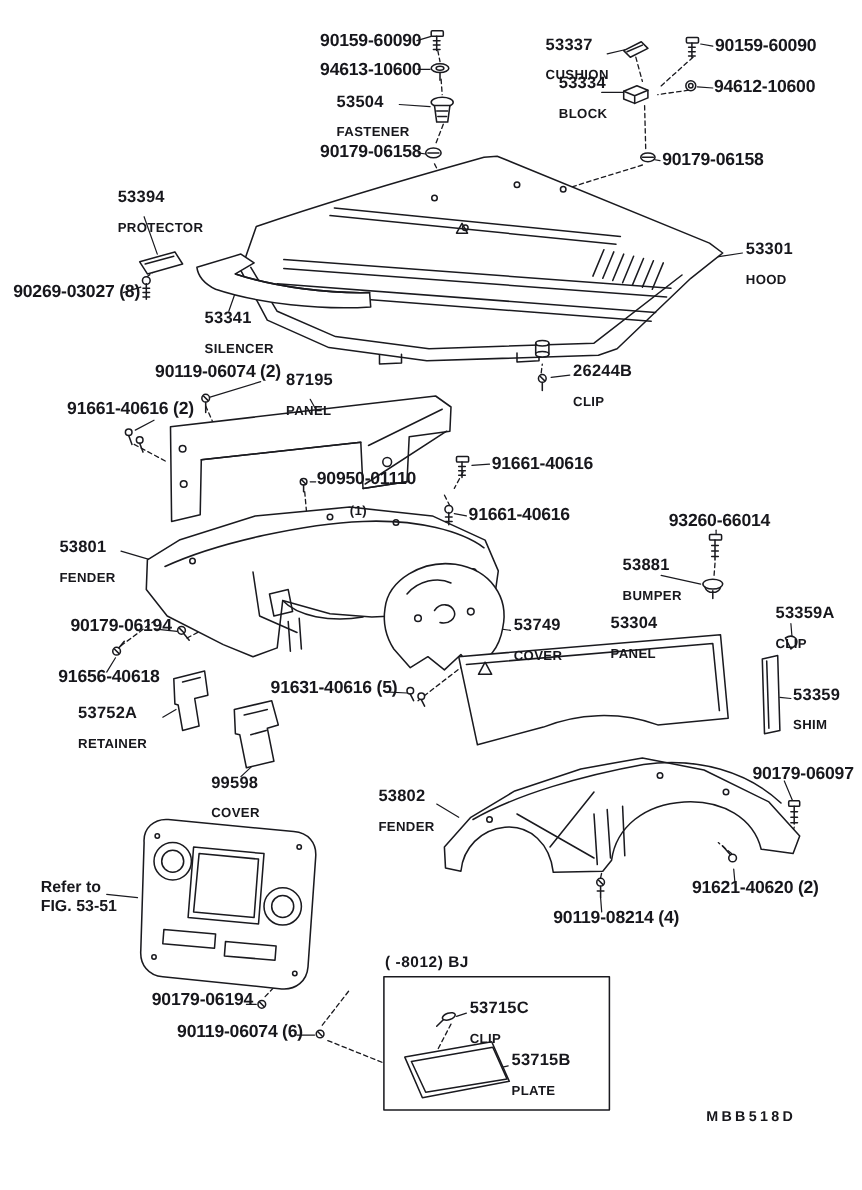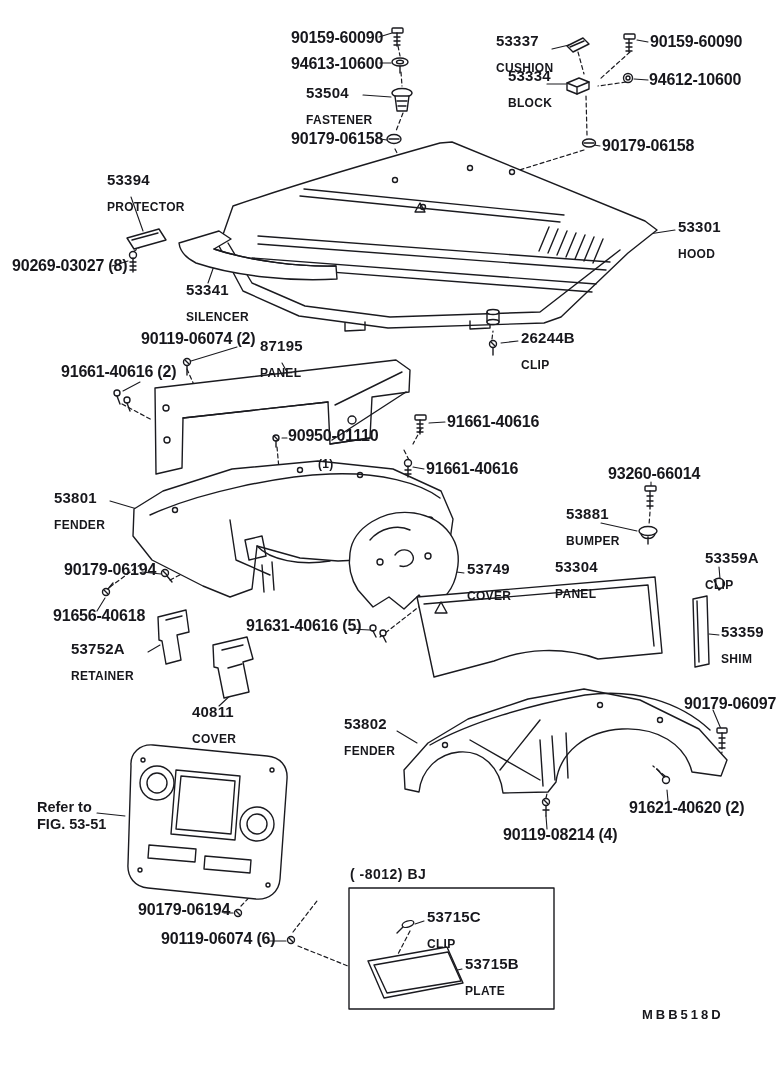--- a/index.html
+++ b/index.html
@@ -434,21 +434,21 @@
     </div>
   <div class="co named" style="left:71px;top:641px">
       <div class="pn">53752A</div>
       <div class="nm">RETAINER</div>
     </div>
   <div class="co named" style="left:721px;top:624px">
       <div class="pn">53359</div>
       <div class="nm">SHIM</div>
     </div>
   <div class="co named" style="left:192px;top:704px">
-      <div class="pn">40811</div>
+      <div class="pn">99598</div>
       <div class="nm">COVER</div>
     </div>
   <div class="co named" style="left:344px;top:716px">
       <div class="pn">53802</div>
       <div class="nm">FENDER</div>
     </div>
   <div class="co" style="left:684px;top:696px">
       <div class="pn">90179-06097</div>
     </div>
   <div class="co" style="left:629px;top:800px">

